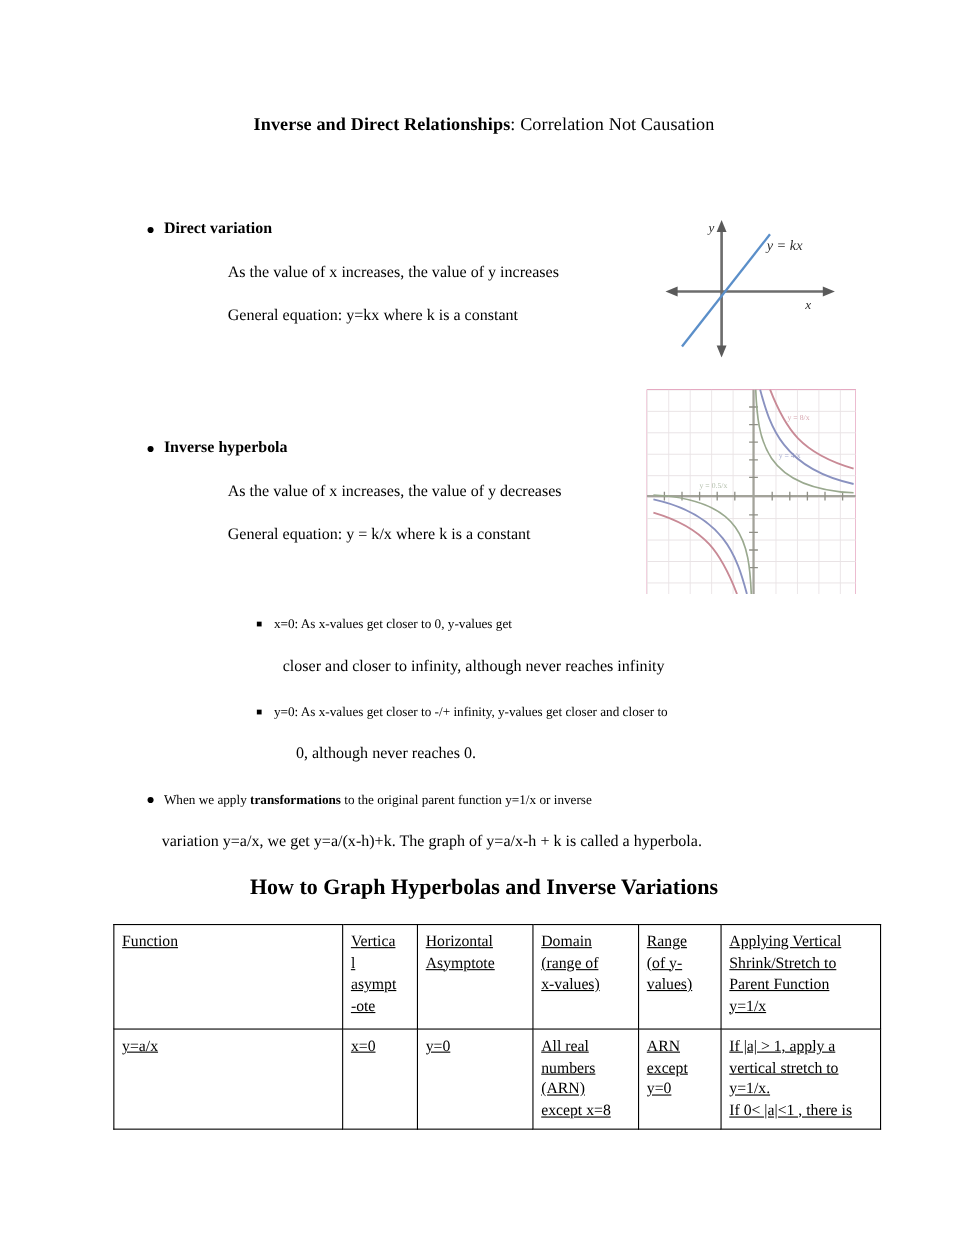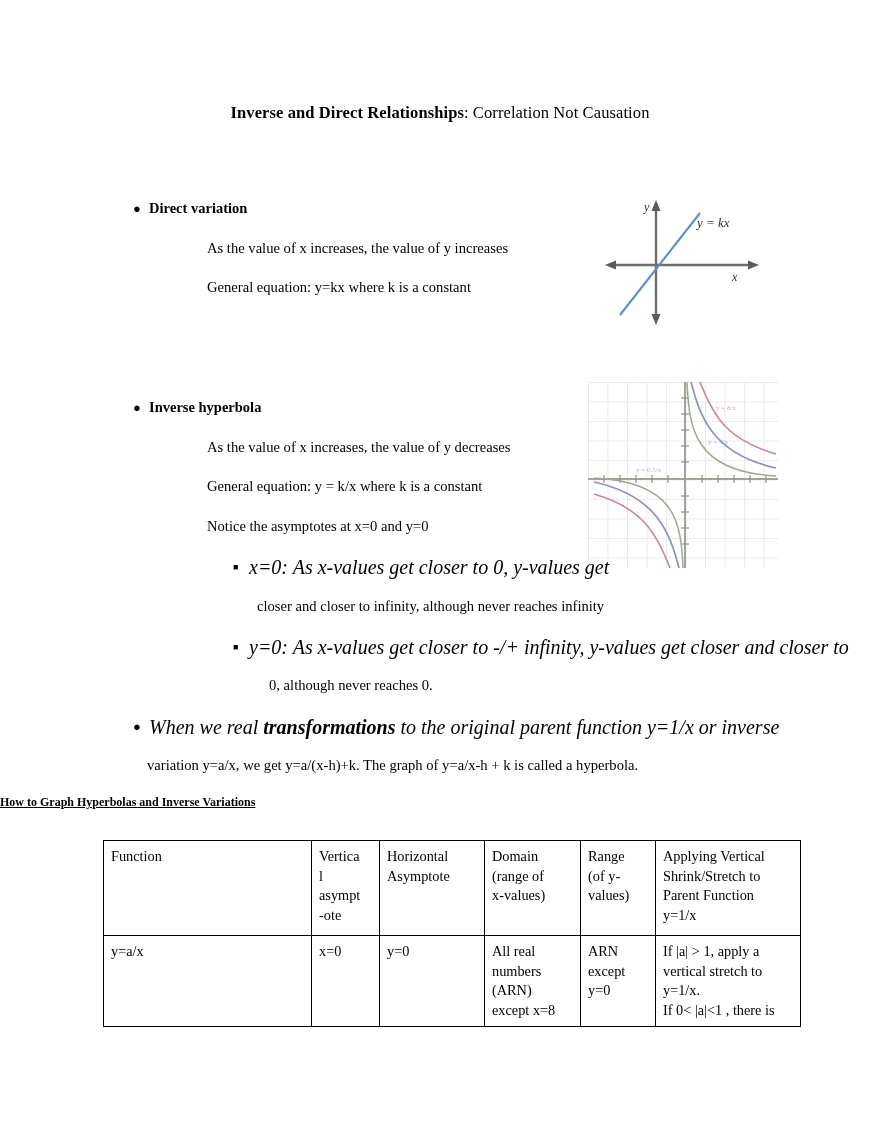--- a/index.html
+++ b/index.html
@@ -60,82 +60,79 @@
     font-size: 14.5px;
     line-height: 19px;
   }
   .body-line {
     position: absolute;
     font-size: 14.6px;
     line-height: 19px;
     white-space: nowrap;
   }
   .sub-text {
-    font-size: 20px;
+    font-size: 12px;
     line-height: 21px;
-    font-style: italic;
   }
   .sub-cont {
     position: absolute;
     font-size: 14.6px;
     line-height: 19px;
   }
 
   
   .section-heading {
     position: absolute;
     left: 0;
     top: 795px;
     width: 880px;
-    text-align: left;
-    font-size: 12px;
+    text-align: center;
+    font-size: 20px;
     font-weight: bold;
     line-height: 1.2;
-    text-decoration: underline;
   }
 
   
   .graph-direct {
     position: absolute;
     left: 600px;
     top: 195px;
     width: 165px;
     height: 130px;
   }
 
   
   .graph-inverse {
     position: absolute;
     left: 588px;
     top: 354px;
     width: 190px;
     height: 186px;
     background: #be185d;
-    margin-top: 28px;
   }
 
   
   .data-table {
     position: absolute;
     left: 103px;
     top: 840px;
     width: 697px;
     border-collapse: collapse;
     table-layout: fixed;
   }
   .data-table td {
     border: 1.2px solid #000000;
     vertical-align: top;
     padding: 6px 6px 6px 7px;
     font-size: 14.3px;
     line-height: 19.5px;
   }
   .data-table .r-head td { height: 82px; }
   .data-table .r-body td { height: 76px; }
-  .cell-lines span { display: block; }
+  .cell-lines span { display: block; text-decoration: underline; }
 </style>
 </head>
 <body>
 
 <div class="page">
 
   <div class="doc-title">
     <span class="strong">Inverse and Direct Relationships</span><span>: Correlation Not Causation</span>
   </div>
 
@@ -164,21 +161,20 @@
       <text x="97" y="32" font-family="Liberation Serif, serif" font-size="13" font-style="italic" fill="#2f2f2f">y = kx</text>
     </svg>
   </div>
 
   <div class="bullet-row" style="left:133px; top:398px;">
     <span class="bullet-dot">●</span>
     <span class="bullet-label">Inverse hyperbola</span>
   </div>
   <div class="body-line" style="left:207px; top:438px;">As the value of x increases, the value of y decreases</div>
   <div class="body-line" style="left:207px; top:477px;">General equation: y = k/x where k is a constant</div>
-  <div class="body-line" style="left:207px; top:517px;">Notice the asymptotes at x=0 and y=0</div>
 
   <div class="graph-inverse">
     <svg width="190" height="186" viewBox="0 0 190 186">
       <defs>
         <pattern id="gridsmall" width="19.5" height="19.5" patternUnits="userSpaceOnUse">
           <path d="M 19.5 0 L 0 0 0 19.5" fill="none" stroke="#e9e3e5" stroke-width="1.6"></path>
         </pattern>
       </defs>
       <rect x="0" y="0" width="190" height="186" fill="#ffffff"></rect>
       <rect x="0" y="0" width="190" height="186" fill="url(#gridsmall)"></rect>
@@ -232,21 +228,21 @@
   <div class="sub-cont" style="left:257px; top:597px;">closer and closer to infinity, although never reaches infinity</div>
 
   <div class="bullet-row" style="left:233px; top:637px;">
     <span class="bullet-square">■</span>
     <span class="sub-text">y=0: As x-values get closer to -/+ infinity, y-values get closer and closer to</span>
   </div>
   <div class="sub-cont" style="left:257px; top:676px;margin-left:12px;">0, although never reaches 0.</div>
 
   <div class="bullet-row" style="left:133px; top:717px;">
     <span class="bullet-dot">●</span>
-    <span class="sub-text"><span>When we real </span><span class="strong" style="font-weight:bold;">transformations</span><span> to the original parent function y=1/x or inverse</span></span>
+    <span class="sub-text"><span>When we apply </span><span class="strong" style="font-weight:bold;">transformations</span><span> to the original parent function y=1/x or inverse</span></span>
   </div>
   <div class="sub-cont" style="left:147px; top:756px;">variation y=a/x, we get y=a/(x-h)+k. The graph of y=a/x-h + k is called a hyperbola.</div>
 
   <div class="section-heading">How to Graph Hyperbolas and Inverse Variations</div>
 
   <table class="data-table">
     <colgroup>
       <col style="width:208px">
       <col style="width:68px">
       <col style="width:105px">

